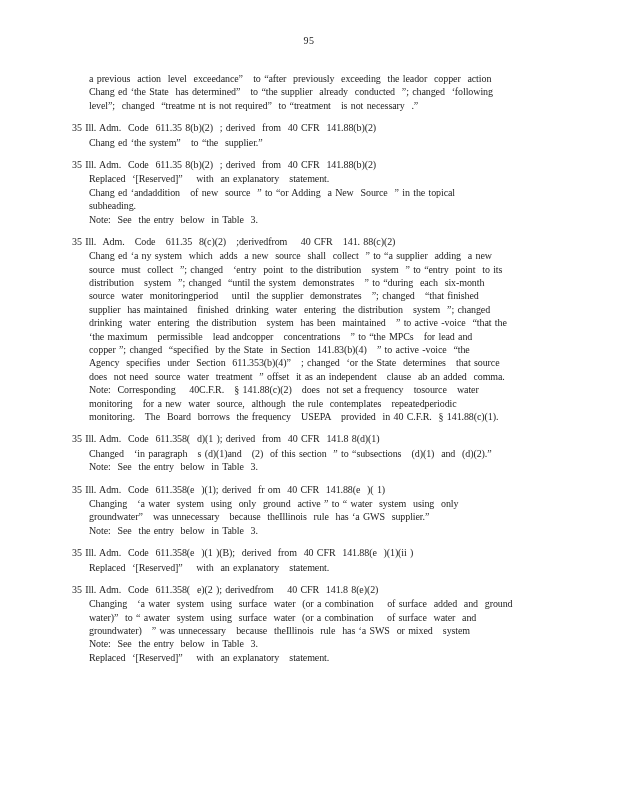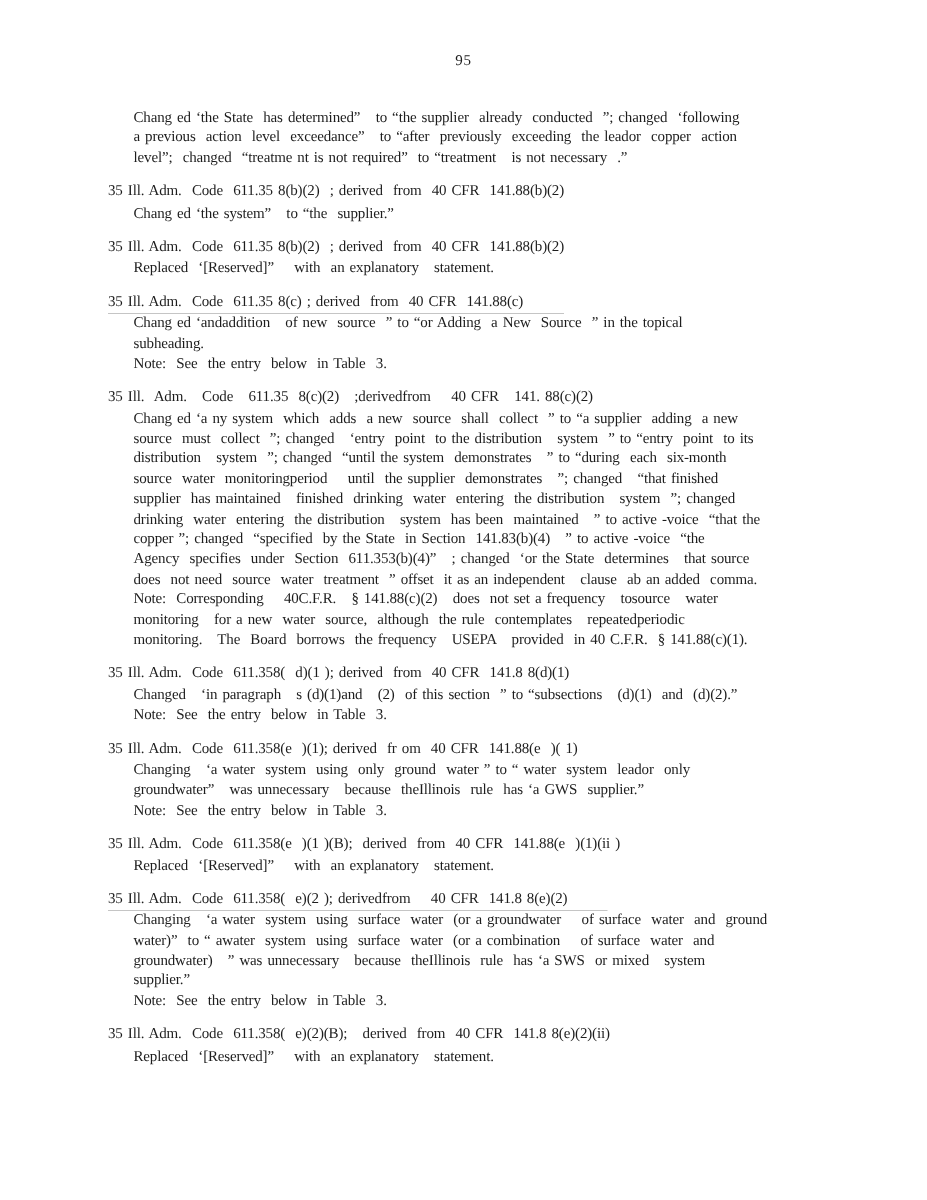--- a/index.html
+++ b/index.html
@@ -18,74 +18,72 @@
     border-bottom:1.3px solid #1b1b1b;padding-right:27px;padding-bottom:1px;}
   .heading.nounderline .ht{border-bottom:none;padding-bottom:2.3px;}
 </style>
 </head>
 <body>
 
 <div class="page">
   <div class="page-number">95</div>
   <div class="content" id="doc">
       <div class="para">
+        <div class="line">a previous  action  level  exceedance”   to “after  previously  exceeding  the leador  copper  action</div>
         <div class="line">Chang ed ‘the State  has determined”   to “the supplier  already  conducted  ”; changed  ‘following</div>
-        <div class="line">a previous  action  level  exceedance”   to “after  previously  exceeding  the leador  copper  action</div>
         <div class="line">level”;  changed  “treatme nt is not required”  to “treatment   is not necessary  .”</div>
       </div>
       <div class="heading"><span class="ht">35 Ill. Adm.  Code  611.35 8(b)(2)  ; derived  from  40 CFR  141.88(b)(2)</span></div>
       <div class="para">
         <div class="line">Chang ed ‘the system”   to “the  supplier.”</div>
       </div>
       <div class="heading"><span class="ht">35 Ill. Adm.  Code  611.35 8(b)(2)  ; derived  from  40 CFR  141.88(b)(2)</span></div>
       <div class="para">
         <div class="line">Replaced  ‘[Reserved]”    with  an explanatory   statement.</div>
       </div>
-      <div class="heading"><span class="ht">35 Ill. Adm.  Code  611.35 8(c) ; derived  from  40 CFR  141.88(c)</span></div>
       <div class="para">
         <div class="line">Chang ed ‘andaddition   of new  source  ” to “or Adding  a New  Source  ” in the topical</div>
         <div class="line">subheading.</div>
         <div class="line">Note:  See  the entry  below  in Table  3.</div>
       </div>
       <div class="heading nounderline"><span class="ht">35 Ill.  Adm.   Code   611.35  8(c)(2)   ;derivedfrom    40 CFR   141. 88(c)(2)</span></div>
       <div class="para">
         <div class="line">Chang ed ‘a ny system  which  adds  a new  source  shall  collect  ” to “a supplier  adding  a new</div>
         <div class="line">source  must  collect  ”; changed   ‘entry  point  to the distribution   system  ” to “entry  point  to its</div>
         <div class="line">distribution   system  ”; changed  “until the system  demonstrates   ” to “during  each  six-month</div>
         <div class="line">source  water  monitoringperiod    until  the supplier  demonstrates   ”; changed   “that finished</div>
         <div class="line">supplier  has maintained   finished  drinking  water  entering  the distribution   system  ”; changed</div>
         <div class="line">drinking  water  entering  the distribution   system  has been  maintained   ” to active -voice  “that the</div>
+        <div class="line">‘the maximum   permissible   lead andcopper   concentrations   ” to “the MPCs   for lead and</div>
         <div class="line">copper ”; changed  “specified  by the State  in Section  141.83(b)(4)   ” to active -voice  “the</div>
         <div class="line">Agency  specifies  under  Section  611.353(b)(4)”   ; changed  ‘or the State  determines   that source</div>
         <div class="line">does  not need  source  water  treatment  ” offset  it as an independent   clause  ab an added  comma.</div>
         <div class="line">Note:  Corresponding    40C.F.R.   § 141.88(c)(2)   does  not set a frequency   tosource   water</div>
         <div class="line">monitoring   for a new  water  source,  although  the rule  contemplates   repeatedperiodic</div>
         <div class="line">monitoring.   The  Board  borrows  the frequency   USEPA   provided  in 40 C.F.R.  § 141.88(c)(1).</div>
       </div>
       <div class="heading"><span class="ht">35 Ill. Adm.  Code  611.358(  d)(1 ); derived  from  40 CFR  141.8 8(d)(1)</span></div>
       <div class="para">
         <div class="line">Changed   ‘in paragraph   s (d)(1)and   (2)  of this section  ” to “subsections   (d)(1)  and  (d)(2).”</div>
         <div class="line">Note:  See  the entry  below  in Table  3.</div>
       </div>
       <div class="heading"><span class="ht">35 Ill. Adm.  Code  611.358(e  )(1); derived  fr om  40 CFR  141.88(e  )( 1)</span></div>
       <div class="para">
-        <div class="line">Changing   ‘a water  system  using  only  ground  water ” to “ water  system  leador  only</div>
+        <div class="line">Changing   ‘a water  system  using  only  ground  active ” to “ water  system  using  only</div>
         <div class="line">groundwater”   was unnecessary   because  theIllinois  rule  has ‘a GWS  supplier.”</div>
         <div class="line">Note:  See  the entry  below  in Table  3.</div>
       </div>
       <div class="heading nounderline"><span class="ht">35 Ill. Adm.  Code  611.358(e  )(1 )(B);  derived  from  40 CFR  141.88(e  )(1)(ii )</span></div>
       <div class="para">
         <div class="line">Replaced  ‘[Reserved]”    with  an explanatory   statement.</div>
       </div>
       <div class="heading"><span class="ht">35 Ill. Adm.  Code  611.358(  e)(2 ); derivedfrom    40 CFR  141.8 8(e)(2)</span></div>
       <div class="para">
-        <div class="line">Changing   ‘a water  system  using  surface  water  (or a groundwater    of surface  water  and  ground</div>
+        <div class="line">Changing   ‘a water  system  using  surface  water  (or a combination    of surface  added  and  ground</div>
         <div class="line">water)”  to “ awater  system  using  surface  water  (or a combination    of surface  water  and</div>
         <div class="line">groundwater)   ” was unnecessary   because  theIllinois  rule  has ‘a SWS  or mixed   system</div>
-        <div class="line">supplier.”</div>
         <div class="line">Note:  See  the entry  below  in Table  3.</div>
       </div>
-      <div class="heading nounderline"><span class="ht">35 Ill. Adm.  Code  611.358(  e)(2)(B);   derived  from  40 CFR  141.8 8(e)(2)(ii)</span></div>
       <div class="para">
         <div class="line">Replaced  ‘[Reserved]”    with  an explanatory   statement.</div>
       </div>
     </div>
 </div>
 
 </body></html>

